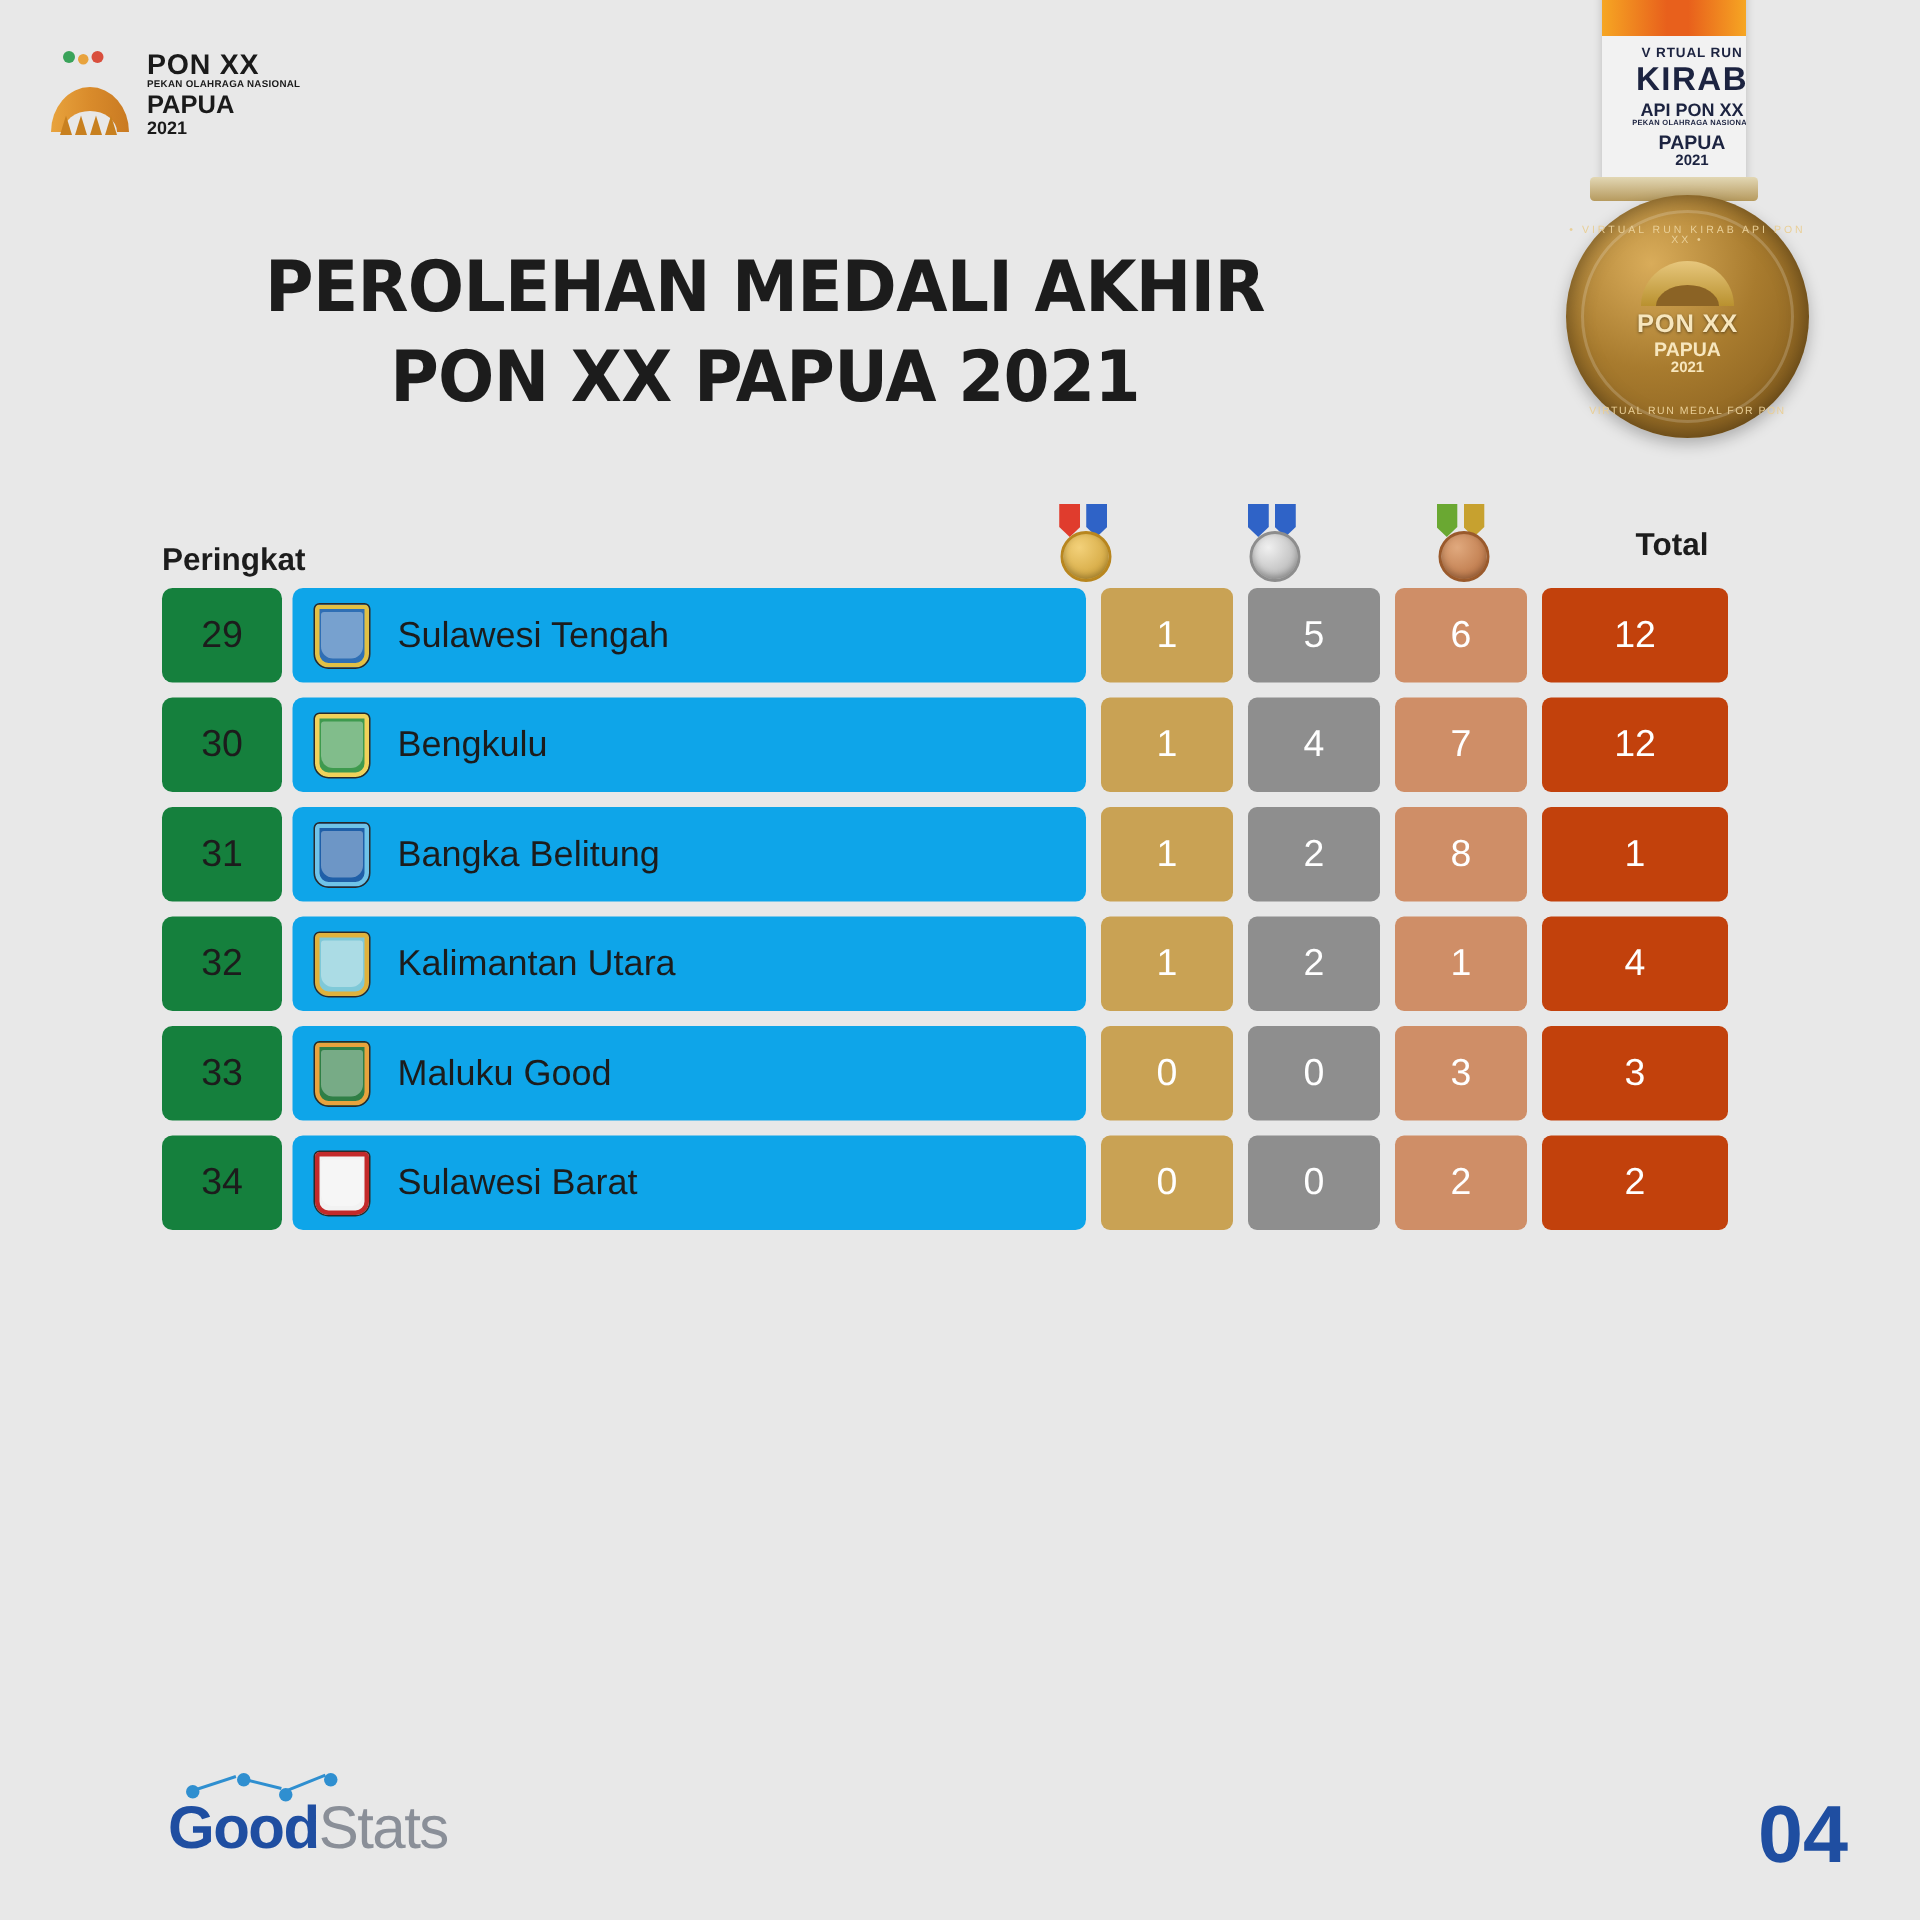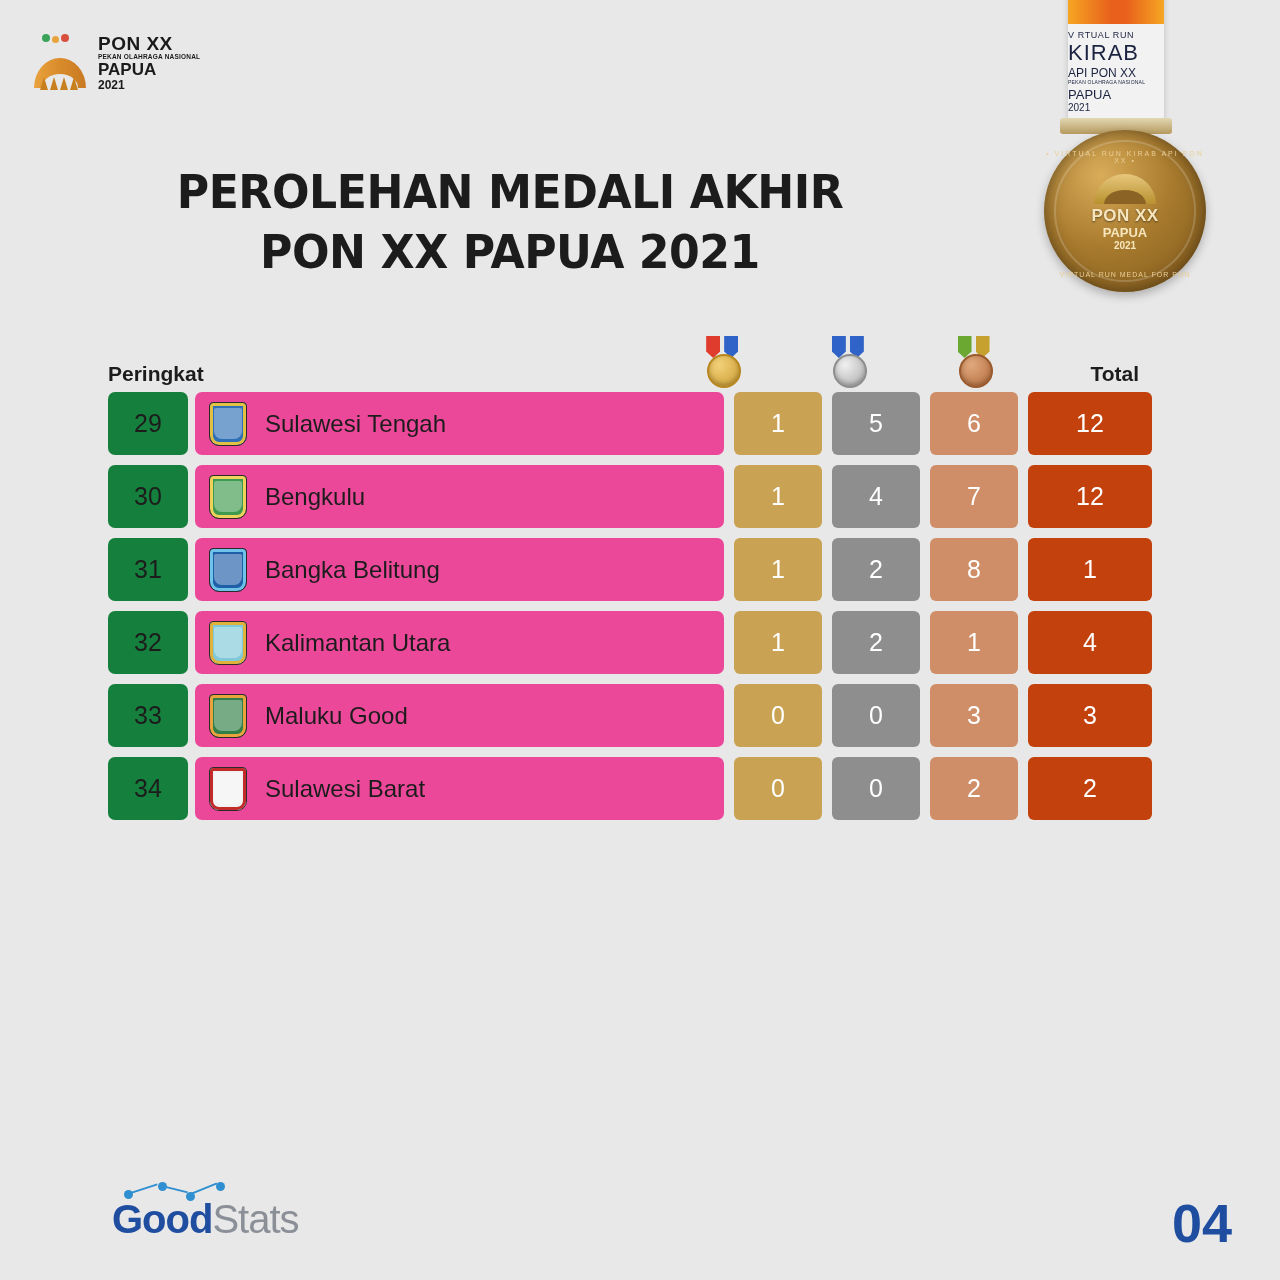--- a/index.html
+++ b/index.html
@@ -110,24 +110,25 @@
   .ribbon-stripe {
     position: absolute;
     left: 0;
     top: 0;
     width: 100%;
     height: 34px;
     background: linear-gradient(90deg,#f6a623 0%,#e8601c 45%,#e8601c 60%,#f6a623 100%);
   }
   .ribbon-txt {
     position: absolute;
-    left: 0;
+    left: 12px;
     width: 100%;
+    text-align: center;
     color: #1c2340;
-    font-weight: normal;
+    font-weight: bold;
   }
   .rt1 { top: 40px; font-size: 9px; letter-spacing: .6px; }
   .rt2 { top: 50px; font-size: 22px; letter-spacing: 1px; color:#1c2340;}
   .rt3 { top: 76px; font-size: 12px; }
   .rt4 { top: 89px; font-size: 5px; letter-spacing: .2px;}
   .rt5 { top: 97px; font-size: 13px; }
   .rt6 { top: 112px; font-size: 10px; }
   .ribbon-bar {
     position: absolute;
     left: 30px;
@@ -270,21 +271,21 @@
     justify-content: center;
     align-items: flex-end;
     padding-bottom: 4px;
   }
   .col-head.total-head {
     width: 124px;
     font-size: 21px;
     font-weight: bold;
     color: #1c1c1c;
     justify-content: center;
-    padding-bottom: 6px;
+    padding-bottom: 16px;
   }
   .medal-icon {
     width: 42px;
     height: 52px;
     position: relative;
   }
   .medal-icon .circ {
     position: absolute;
     left: 6px;
     top: 18px;
@@ -321,21 +322,21 @@
     border-radius: 7px;
     display: flex;
     align-items: center;
     justify-content: center;
     font-size: 25px;
     color: #1c1c1c;
     margin-right: 7px;
   }
   .name-cell {
     width: 515px;
-    background: #ec4899;
+    background: #0ea5e9;
     border-radius: 7px;
     display: flex;
     align-items: center;
     padding-left: 14px;
   }
   .crest {
     width: 38px;
     height: 44px;
     margin-right: 18px;
     flex: none;

